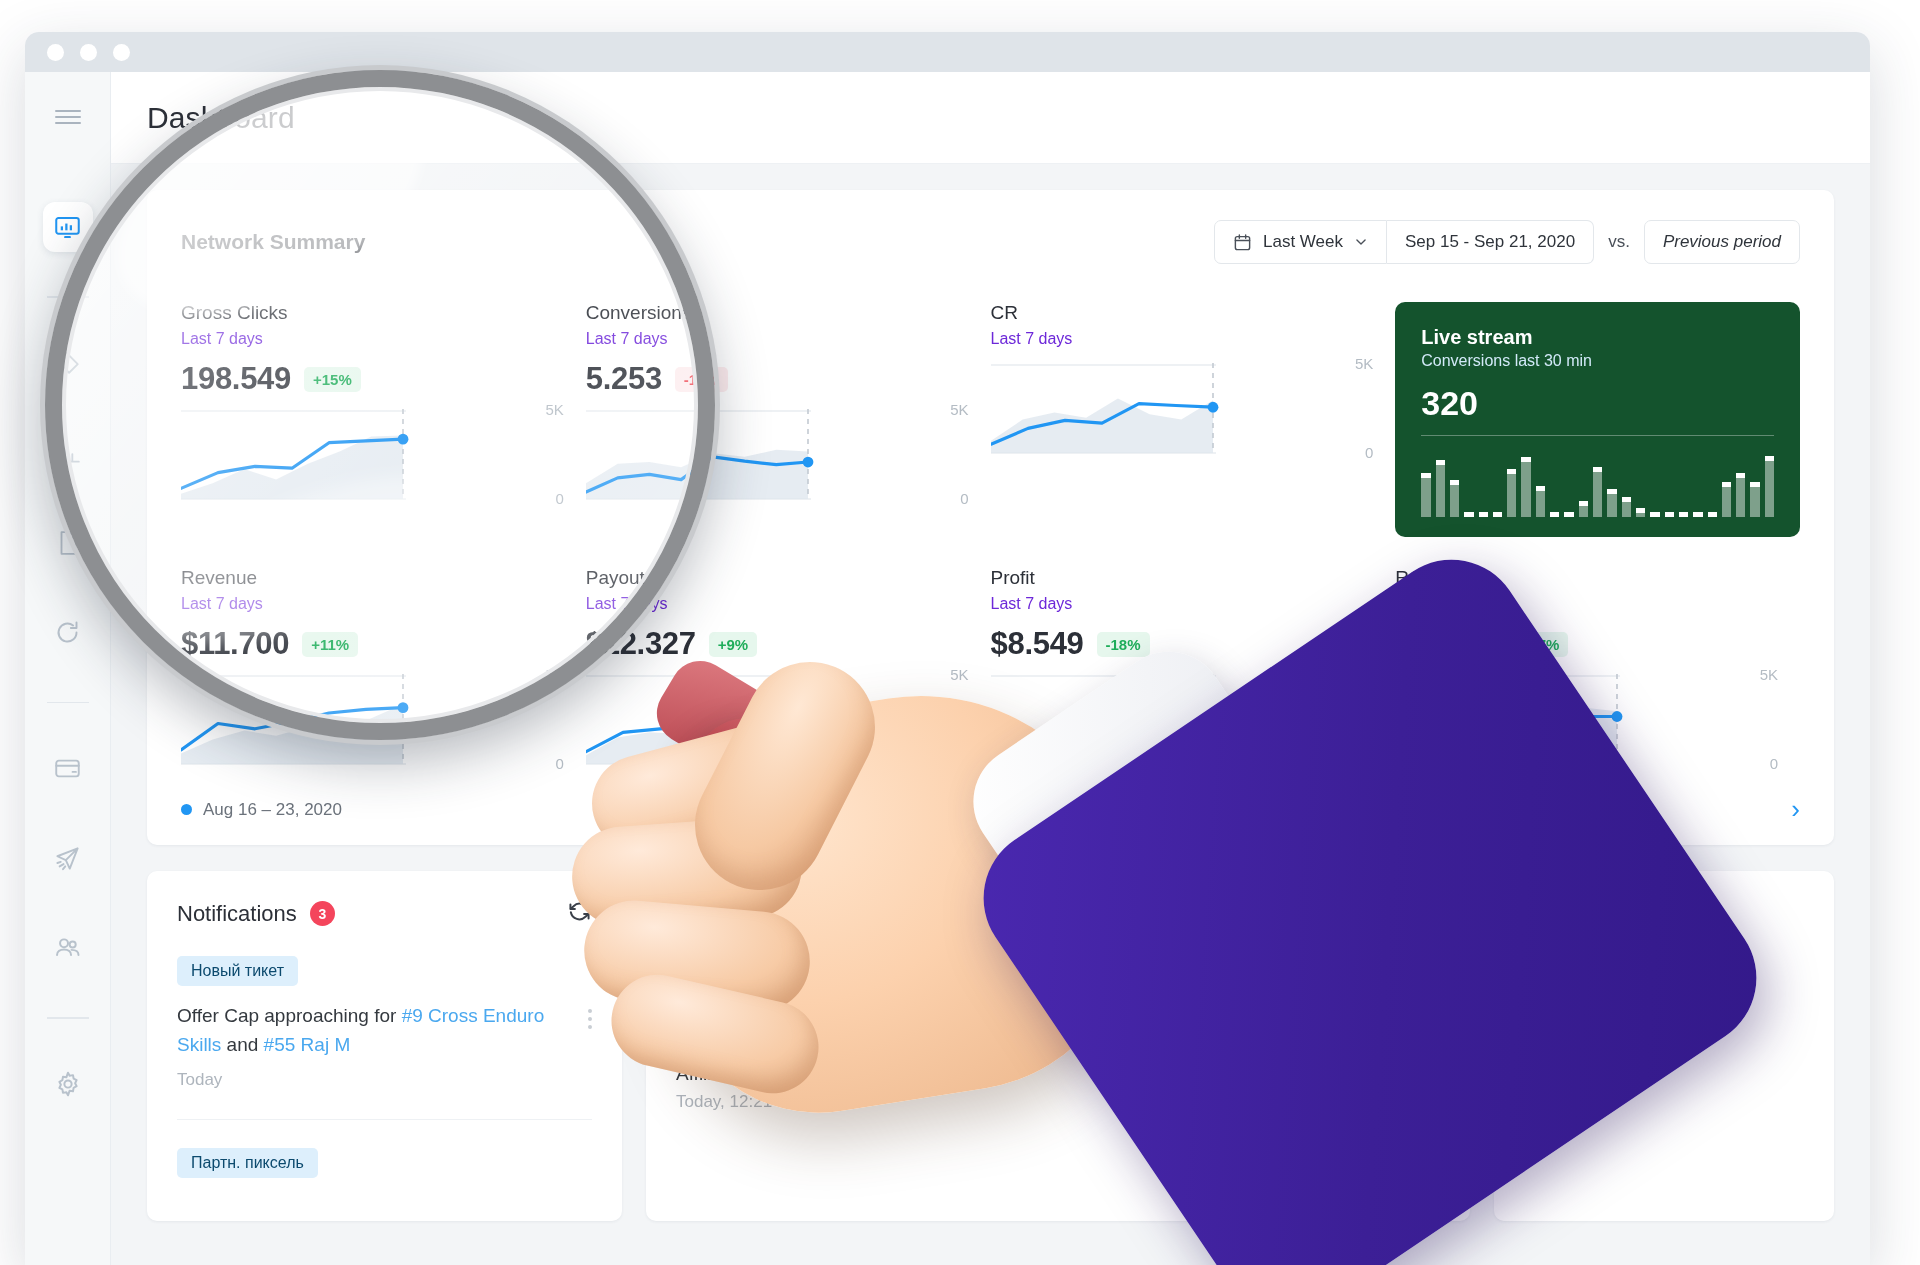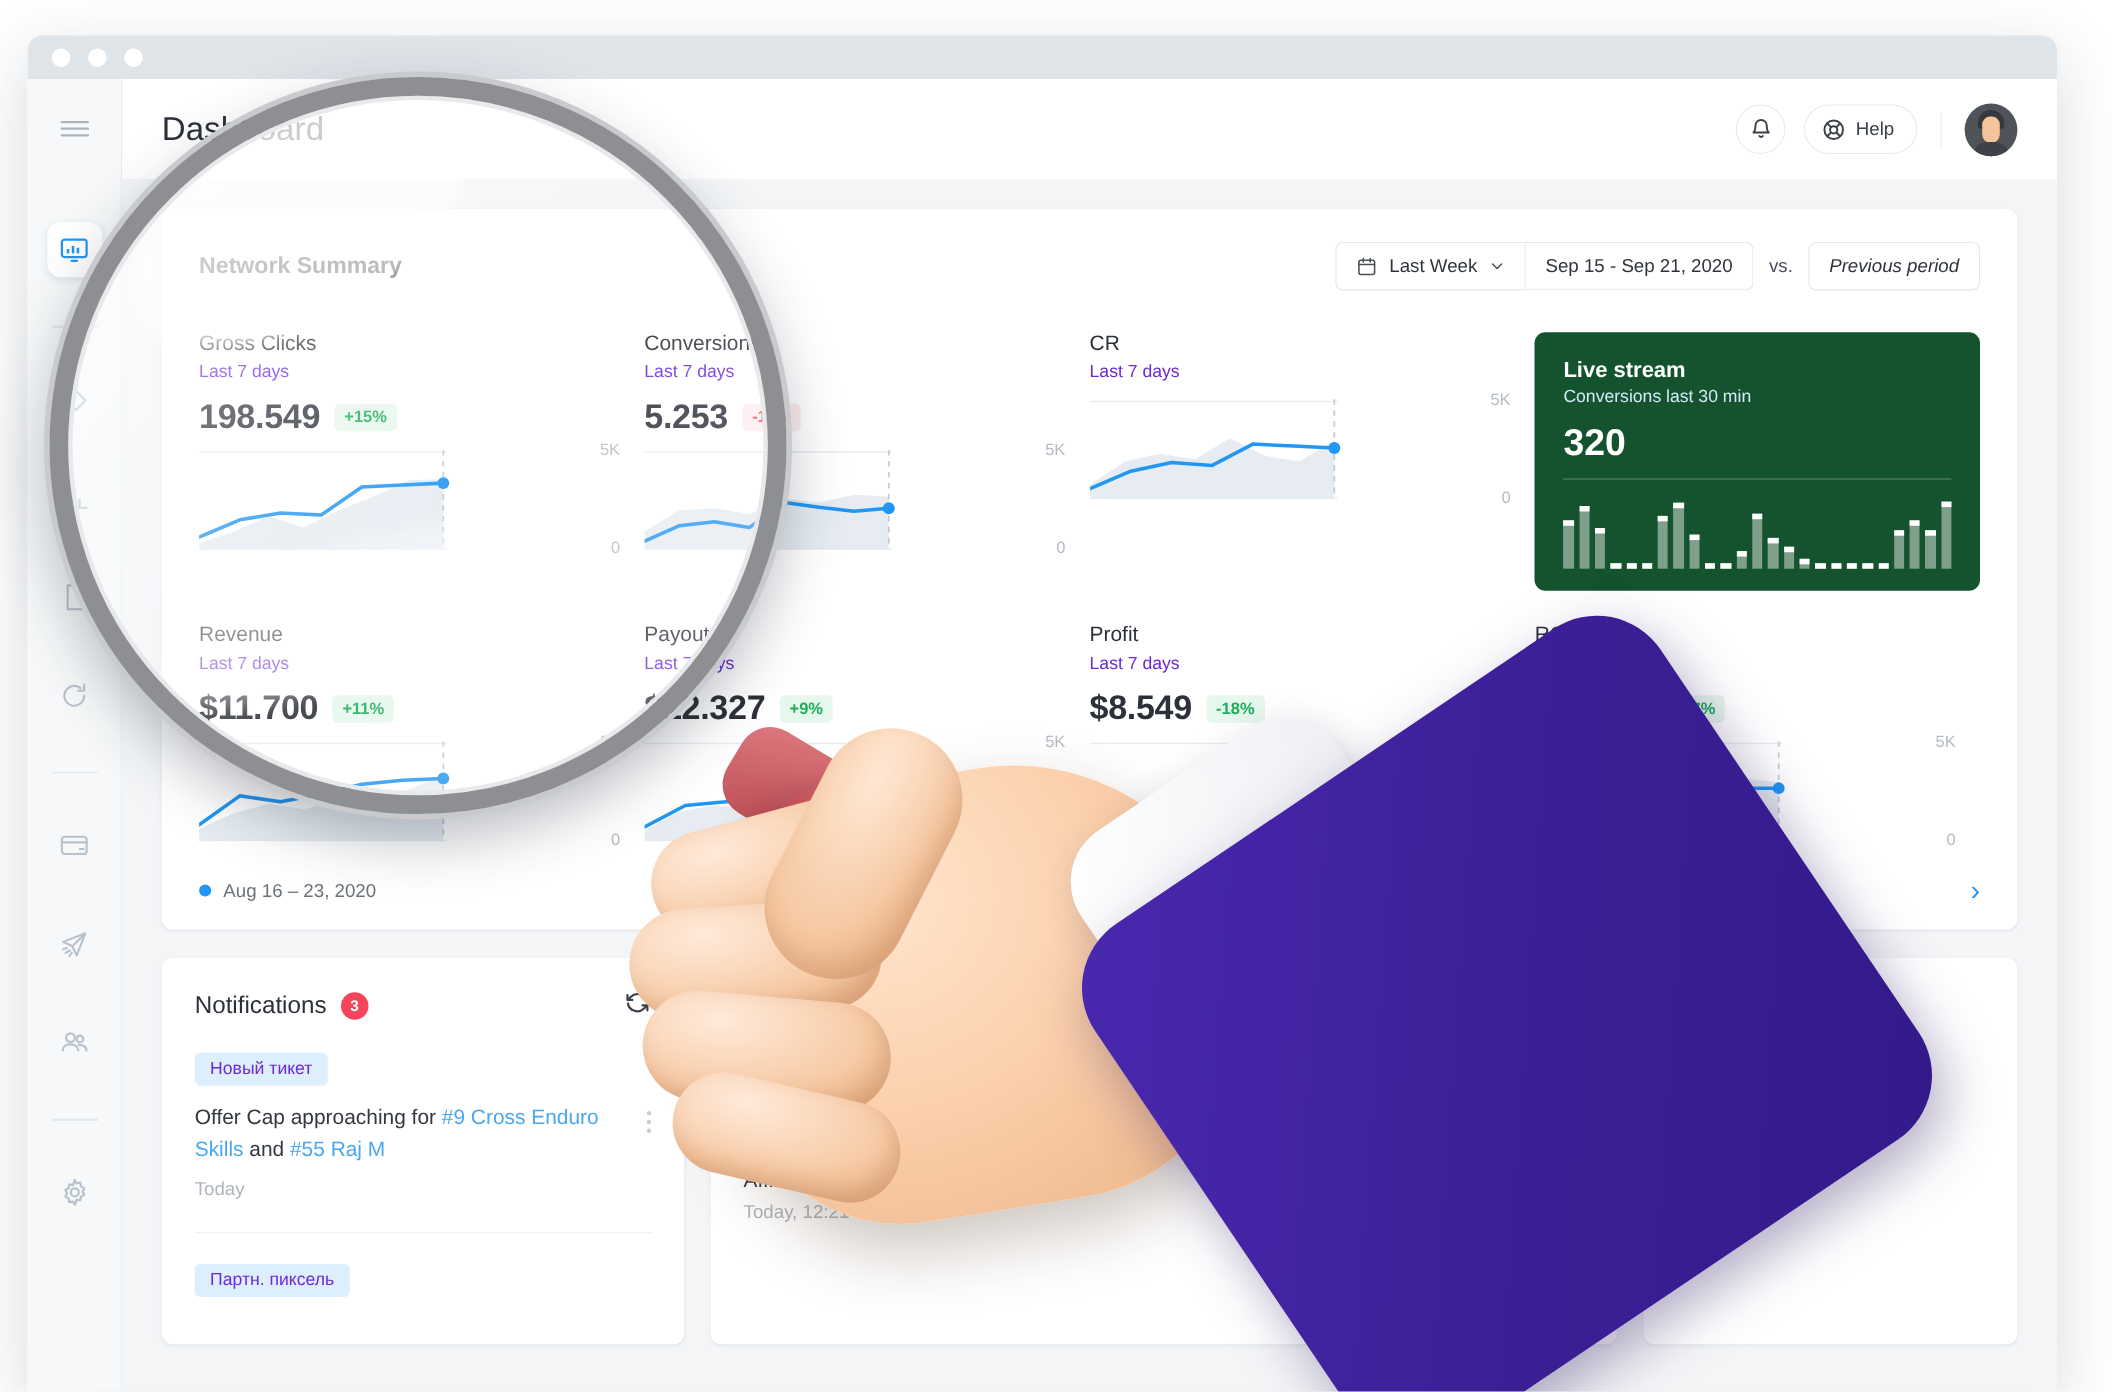--- a/index.html
+++ b/index.html
@@ -107,21 +107,21 @@
   
   .bottom { display:flex; gap:24px; margin-top:26px; }
   .notif { width:475px; flex:0 0 475px; padding:28px 30px; }
   .n-head { display:flex; align-items:center; gap:13px; }
   .n-title { font-size:22px; font-weight:400; color:#2c3038; }
   .n-count { background:#f4455c; color:#fff; font-size:14px; font-weight:700;
     min-width:25px; height:25px; border-radius:13px; display:flex; align-items:center;
     justify-content:center; padding:0 6px; }
   .refresh { margin-left:auto; cursor:pointer; }
   .n-item { padding-top:28px; }
-  .tag { display:inline-block; background:#ddeffc; color:#6d28d9; font-size:16px;
+  .tag { display:inline-block; background:#ddeffc; color:#0c4a6e; font-size:16px;
     padding:6px 14px; border-radius:5px; margin-bottom:15px; }
   .n-text { font-size:19px; color:#34393f; line-height:1.55; }
   .n-text a { color:#4aa8ef; text-decoration:none; }
   .n-time { font-size:17px; color:#aeb5bd; margin-top:7px; }
   .n-row { display:flex; }
   .kebab { margin-left:auto; color:#c3c9cf; font-size:22px; letter-spacing:1px;
     line-height:.6; cursor:pointer; padding-top:4px; }
   .kebab div { width:4px; height:4px; border-radius:50%; background:#c9ced4; margin:4px 0; }
   .hr { height:1px; background:#eef1f4; margin-top:26px; }
 
@@ -273,42 +273,20 @@
             <path class="icon-stroke" d="M12 2.3l1.4 2.6 2.9-.5.5 2.9 2.6 1.4-1.3 2.6 1.3 2.6-2.6 1.4-.5 2.9-2.9-.5L12 21.7l-1.4-2.6-2.9.5-.5-2.9L4.6 15.3 5.9 12.7 4.6 10.1l2.6-1.4.5-2.9 2.9.5z"></path>
           </svg>
         </div>
       </div>
 
       <div class="content">
 
         <div class="header">
           <div class="pagetitle">Dashboard</div>
           <div class="spacer"></div>
-          <div class="hdr-right">
-            <div class="circlebtn">
-              <svg width="22" height="22" viewBox="0 0 24 24">
-                <path d="M12 2.2a5.6 5.6 0 0 0-5.6 5.6c0 5.3-2 6.9-2 6.9h15.2s-2-1.6-2-6.9A5.6 5.6 0 0 0 12 2.2z" fill="none" stroke="#3a4049" stroke-width="1.9" stroke-linejoin="round"></path>
-                <path d="M10.3 18.2a2 2 0 0 0 3.4 0" fill="none" stroke="#3a4049" stroke-width="1.9" stroke-linecap="round"></path>
-              </svg>
-            </div>
-            <div class="helpbtn">
-              <svg width="22" height="22" viewBox="0 0 24 24">
-                <circle cx="12" cy="12" r="9.2" fill="none" stroke="#3a4049" stroke-width="1.9"></circle>
-                <circle cx="12" cy="12" r="3.6" fill="none" stroke="#3a4049" stroke-width="1.9"></circle>
-                <path d="M5.4 5.4l3.9 3.9M14.7 14.7l3.9 3.9M18.6 5.4l-3.9 3.9M9.3 14.7l-3.9 3.9" stroke="#3a4049" stroke-width="1.9"></path>
-              </svg>
-              <span>Help</span>
-            </div>
-            <div class="vdiv"></div>
-            <div class="avatar">
-              <div class="av-hair"></div>
-                <div class="av-face"></div>
-                <div class="av-body"></div>
-            </div>
-          </div>
         </div>
 
         <div class="main">
 
           <div class="card summary">
             <div class="sum-head">
               <div class="sum-title">Network Summary</div>
               <div class="ctrls">
                 <div class="ctrl first">
                   <svg width="19" height="19" viewBox="0 0 24 24">

